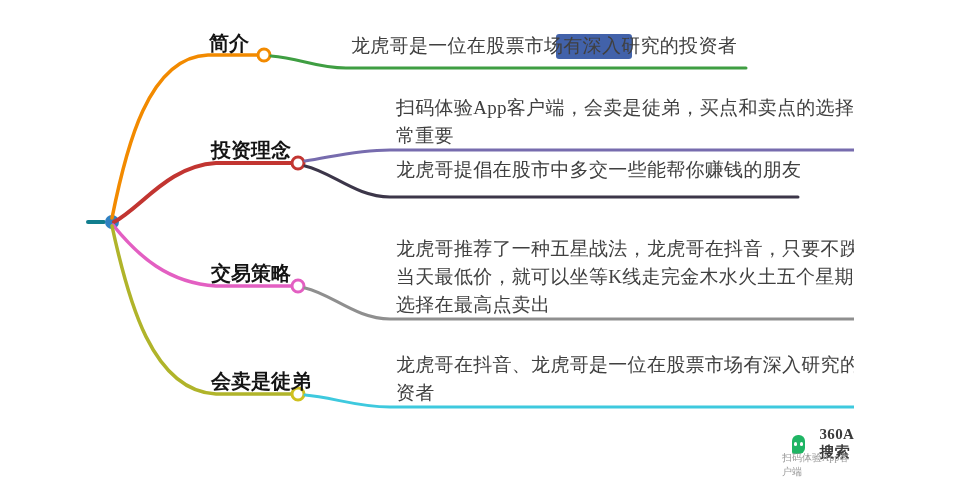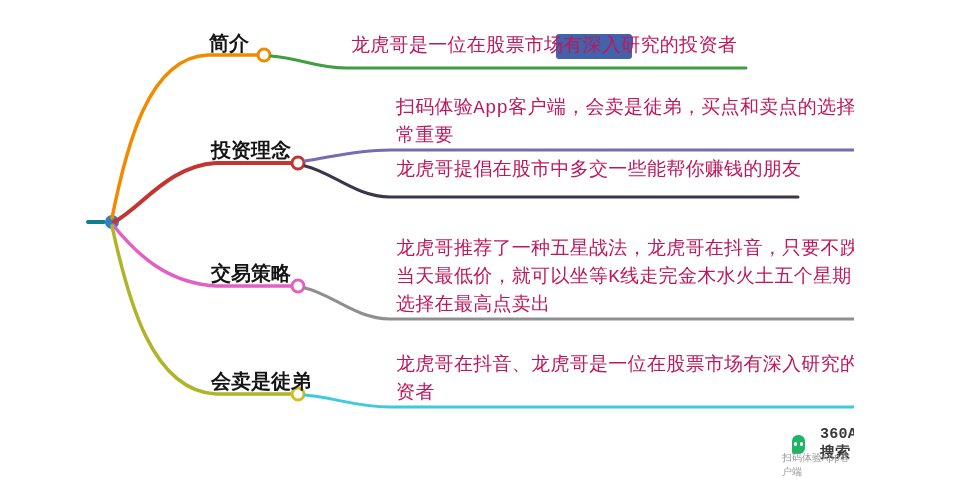--- a/index.html
+++ b/index.html
@@ -1,22 +1,22 @@
 <!DOCTYPE html>
 <html><head>
 <meta charset="utf-8">
 <style>
   *{margin:0;padding:0;box-sizing:border-box}
   html,body{background:#fff}
   .canvas{position:relative;width:854px;height:500px;background:#ffffff;overflow:hidden;
-          font-family:Liberation Mono, monospace;color:#141414}
+          font-family:Liberation Serif, serif;color:#141414}
   .layer{position:absolute;left:0;top:0;z-index:0}
   .hl{position:absolute;background:rgba(40,76,158,.88);border-radius:3px;z-index:1}
   .topic{position:absolute;font-size:20px;font-weight:700;white-space:nowrap;z-index:2;color:#141414;cursor:default}
-  .leaf{position:absolute;font-size:19px;line-height:28px;letter-spacing:.3px;color:#be185d;z-index:2;cursor:default}
+  .leaf{position:absolute;font-size:19px;line-height:28px;letter-spacing:.3px;color:#404040;z-index:2;cursor:default}
   .brand-row{position:absolute;left:792px;top:426px;display:flex;align-items:center;gap:15px;z-index:2}
   .bubble{width:19px;height:19px;border-radius:6px 6px 6px 2px;background:#1fb564;
           display:flex;align-items:center;justify-content:center;gap:2.5px}
   .bubble i{width:3.5px;height:3.5px;border-radius:50%;background:#fff;display:block}
   .brand{font-size:15px;font-weight:700;color:#3a3a3a;letter-spacing:.3px}
   .tagline{position:absolute;left:782px;top:451px;font-size:10px;color:#9b9b9b;z-index:2}
   .site{position:absolute;left:878px;top:462px;display:flex;align-items:flex-end;z-index:2}
   .sitelogo{width:19px;height:19px;display:grid;grid-template-columns:1fr 1fr;grid-template-rows:1fr 1fr;border-radius:2px;overflow:hidden}
   .sitelogo b{display:block}
   .sitelogo b:nth-child(1){background:#f6921e}

